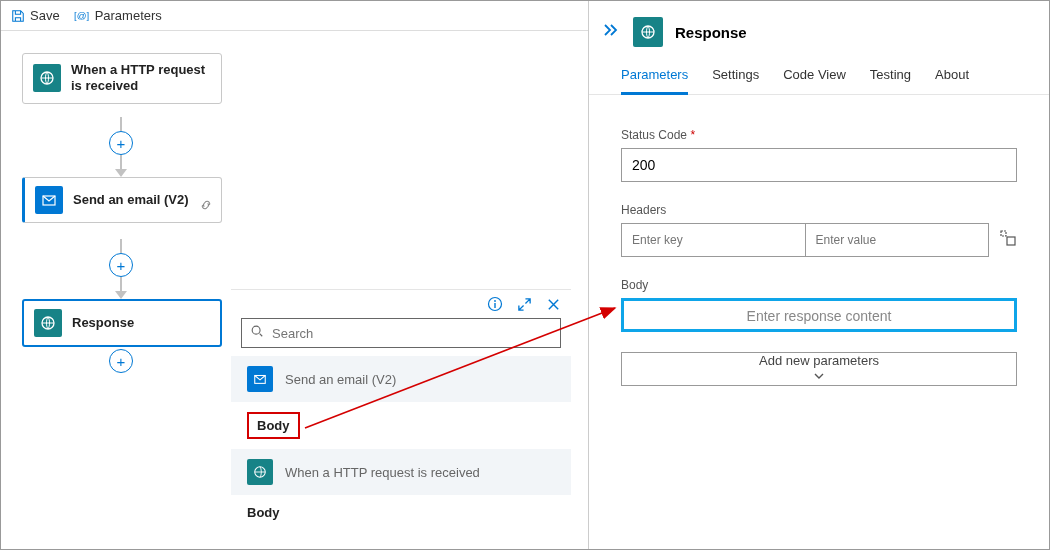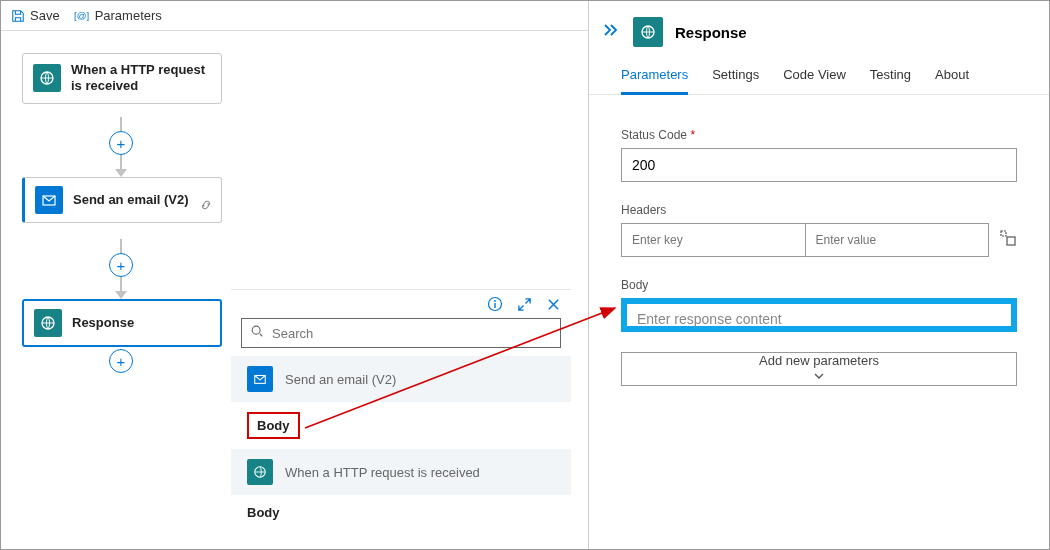--- a/index.html
+++ b/index.html
@@ -48,21 +48,21 @@
 .rp-tab { font-size: 13px; color: #333; padding-bottom: 10px; cursor: pointer; }
 .rp-tab.active { color: #0078d4; border-bottom: 3px solid #0078d4; font-weight: 400; margin-bottom: -1px; }
 .rp-body { padding: 18px 32px; display: flex; flex-direction: column; gap: 6px; }
 .field-label { font-size: 12px; color: #555; margin-top: 15px; }
 .req { color: #c00; }
 .text-input { width: 100%; height: 34px; border: 1px solid #999; padding: 16px 10px; font-size: 14px; }
 .headers-row { display: flex; align-items: center; gap: 10px; }
 .kv { display: flex; border: 1px solid #999; flex: 1; }
 .kv input { border: none; outline: none; height: 32px; padding: 0 10px; font-size: 12px; flex: 1; }
 .kv input:first-child { border-right: 1px solid #999; }
-.body-box { width: 100%; height: 34px; border: 6px solid #0ea5e9; padding: 7px 10px; font-size: 14px; color: #888; }
+.body-box { width: 100%; height: 34px; border: 3px solid #0ea5e9; padding: 7px 10px; font-size: 14px; color: #888; text-align: center; }
 .dropdown { margin-top: 14px; height: 34px; border: 1px solid #999; display: flex; align-items: center; justify-content: space-between; padding: 0 10px; font-size: 13px; color: #444; cursor: pointer; flex-direction: column; }
 
 
 .red-arrow { position: absolute; z-index: 10; pointer-events: none; }
 </style>
 </head>
 <body>
 
 <div class="toolbar">
   <div class="toolbar-item">

